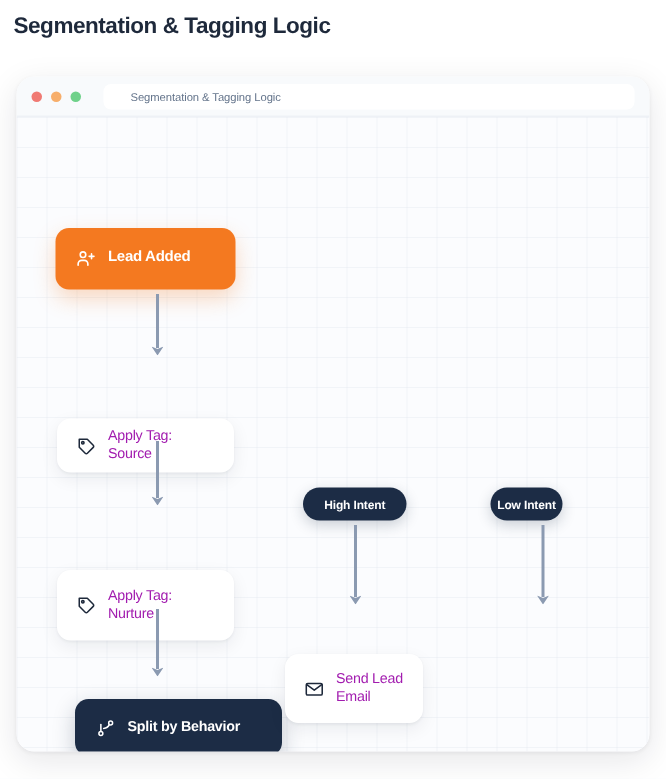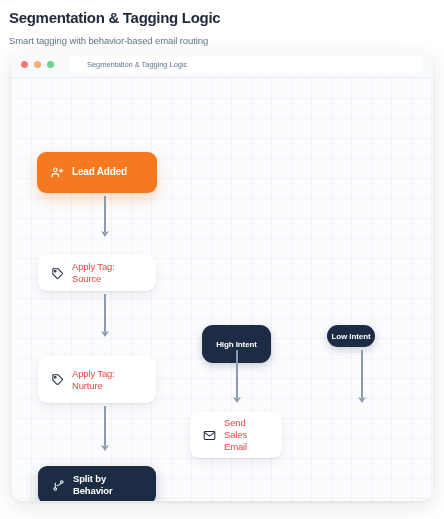--- a/index.html
+++ b/index.html
@@ -98,22 +98,23 @@
     color:#ffffff;
     padding:0 14px;
     box-shadow:0 6px 14px rgba(244,121,32,0.28);
   }
   .node-trigger .label { font-size:10px; font-weight:bold; letter-spacing:-0.2px; }
 
   .node-card {
     background:#ffffff;
     border-radius:9px;
     padding:0 13px;
-    color:#ef4444;
+    color:#a21caf;
     box-shadow:0 4px 12px rgba(15,23,42,0.07), 0 1px 2px rgba(15,23,42,0.05);
+    margin-top:24px;
   }
   .node-card .label { font-size:9.5px; font-weight:500; letter-spacing:-0.15px; }
 
   .node-dark {
     background:#1c2c45;
     border-radius:9px;
     padding:0 14px;
     color:#ffffff;
     box-shadow:0 5px 14px rgba(28,44,69,0.25);
   }
@@ -152,21 +153,20 @@
     width:8px; height:8px;
     background:#8b9ab1;
     clip-path:polygon(50% 100%, 0 25%, 50% 45%, 100% 25%);
   }
 </style>
 </head>
 <body>
 
 <div class="page-header">
   <div class="page-title">Segmentation &amp; Tagging Logic</div>
-  <div class="page-subtitle">Smart tagging with behavior-based email routing</div>
 </div>
 
 <div class="window">
 
   <div class="titlebar">
     <div class="dots">
       <span class="dot red"></span>
       <span class="dot amber"></span>
       <span class="dot green"></span>
     </div>
@@ -217,49 +217,49 @@
         </svg>
       </span>
       <span class="label" style="max-width:72px;">Apply Tag: Nurture</span>
     </div>
 
     <div class="connector" style="left:86px; top:328px; width:16px; height:50px;">
       <span class="stem" style="height:40px;"></span>
       <span class="head" style="top:37px;"></span>
     </div>
 
-    <div class="node node-dark" style="left:27px; top:388px; width:118px; height:38px;">
+    <div class="node node-dark" style="left:39px; top:388px; width:138px; height:38px;">
       <span class="icon">
         <svg width="13" height="13" viewBox="0 0 24 24" fill="none" stroke="#ffffff" stroke-width="1.9" stroke-linecap="round" stroke-linejoin="round">
           <circle cx="6" cy="18.5" r="2.4"></circle>
           <circle cx="18" cy="5.5" r="2.4"></circle>
           <path d="M6 16.1V7.5"></path>
           <path d="M16.4 7.6c-1.4 3.2-4.2 4.4-7 4.6"></path>
         </svg>
       </span>
       <span class="label">Split by Behavior</span>
     </div>
 
-    <div class="pill" style="left:191px; top:247px; width:69px; height:38px;">
+    <div class="pill" style="left:191px; top:247px; width:69px; height:22px;">
       <span>High Intent</span>
     </div>
 
     <div class="connector" style="left:218px; top:272px; width:16px; height:58px;">
       <span class="stem" style="height:48px;"></span>
       <span class="head" style="top:45px;"></span>
     </div>
 
     <div class="node node-card" style="left:179px; top:334px; width:92px; height:46px;">
       <span class="icon">
         <svg width="13" height="13" viewBox="0 0 24 24" fill="none" stroke="#1e293b" stroke-width="1.9" stroke-linecap="round" stroke-linejoin="round">
           <rect x="2.2" y="4.8" width="19.6" height="14.4" rx="1.8"></rect>
           <path d="M2.8 6.2 12 13.2l9.2-7"></path>
         </svg>
       </span>
-      <span class="label" style="max-width:58px;">Send Sales Email</span>
+      <span class="label" style="max-width:58px;">Send Lead Email</span>
     </div>
 
     <div class="pill" style="left:316px; top:247px; width:48px; height:22px;">
       <span>Low Intent</span>
     </div>
 
     <div class="connector" style="left:343px; top:272px; width:16px; height:58px;">
       <span class="stem" style="height:48px;"></span>
       <span class="head" style="top:45px;"></span>
     </div>

